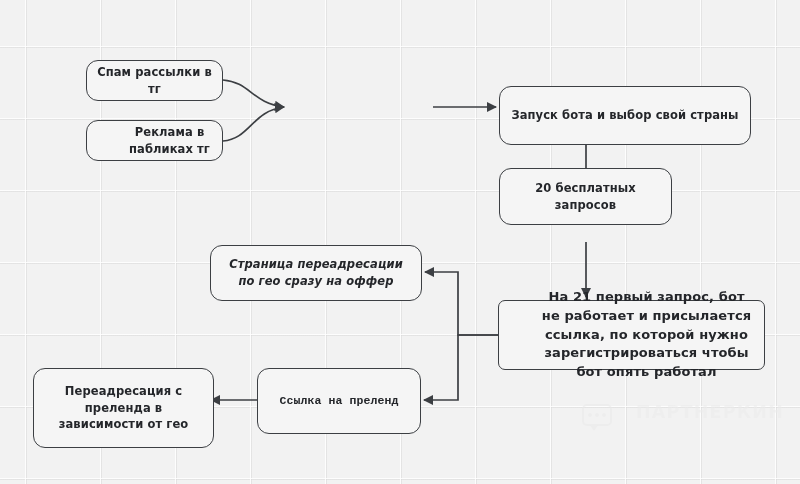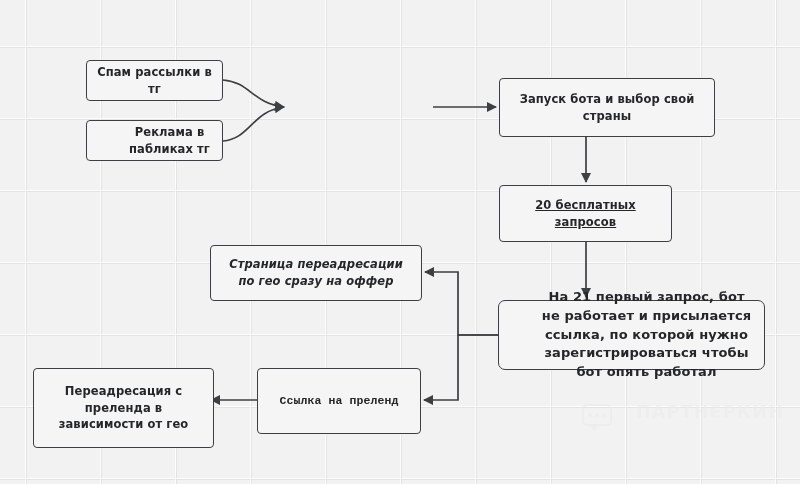--- a/index.html
+++ b/index.html
@@ -47,21 +47,21 @@
 
   .node {
     position: absolute;
     box-sizing: border-box;
     display: flex;
     align-items: center;
     justify-content: center;
     text-align: center;
     background: #f5f5f5;
     border: 1.6px solid #3c3f43;
-    border-radius: 4px;
+    border-radius: 12px;
     color: #24262a;
     font-size: 11.5px;
     font-weight: bold;
     line-height: 1.45;
     letter-spacing: 0.1px;
     padding: 4px 10px;
   }
 
   .node.big {
     font-size: 13px;
@@ -165,25 +165,25 @@
 
   <div class="node" style="left:86px; top:60px; width:137px; height:41px;">
     <span>Спам рассылки в тг</span>
   </div>
 
   <div class="node" style="left:86px; top:120px; width:137px; height:41px;padding-left:40px;">
     <span>Реклама в пабликах тг</span>
   </div>
 
 
-  <div class="node" style="left:499px; top:78px; width:216px; height:59px;justify-content:flex-end;">
+  <div class="node" style="left:499px; top:86px; width:252px; height:59px;">
     <span>Запуск бота и выбор свой страны</span>
   </div>
 
-  <div class="node" style="left:499px; top:185px; width:173px; height:57px;text-decoration:underline;">
+  <div class="node" style="left:499px; top:168px; width:173px; height:57px;">
     <span>20 бесплатных запросов</span>
   </div>
 
   <div class="node big" style="left:498px; top:300px; width:267px; height:70px;">
     <span>На 21 первый запрос, бот не работает и присылается ссылка, по которой нужно зарегистрироваться чтобы бот опять работал</span>
   </div>
 
   <div class="node" style="left:210px; top:245px; width:212px; height:56px;font-style:italic;">
     <span>Страница переадресации по гео сразу на оффер</span>
   </div>

